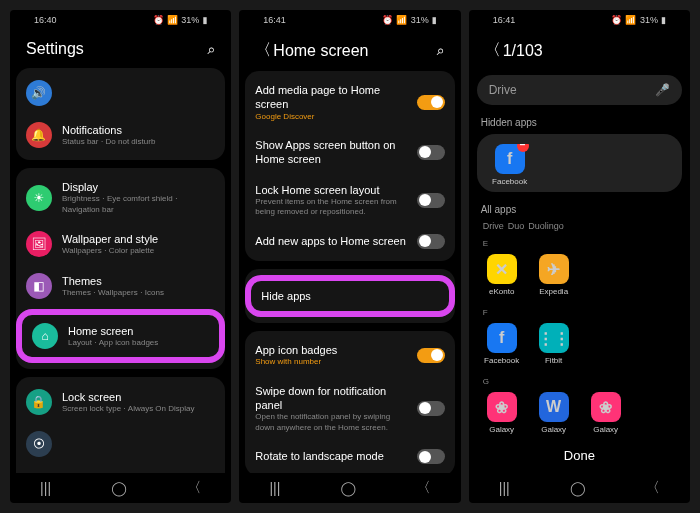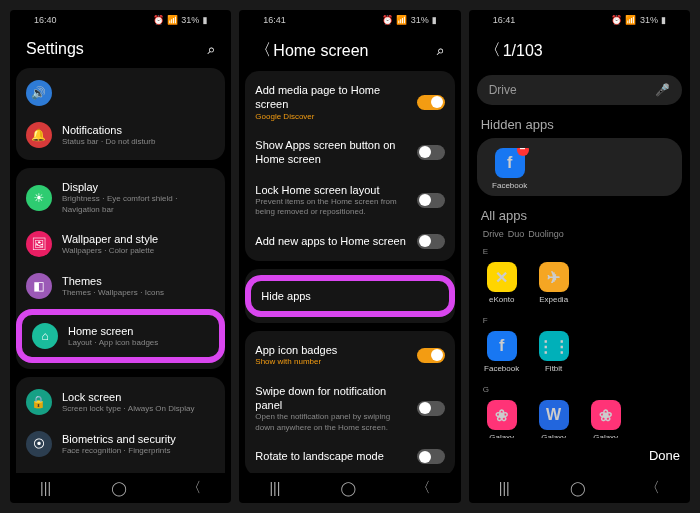--- a/index.html
+++ b/index.html
@@ -108,21 +108,21 @@
     background: #222;
     border-radius: 18px;
     margin: 4px 8px 8px;
     padding: 8px 12px;
     display: flex;
     align-items: center;
     color: #999;
     font-size: 12px;
   }
   .search-box span:first-child { flex: 1; }
-  .section-label { font-size: 13px; color: #aaa; padding: 4px 12px; }
+  .section-label { font-size: 10px; color: #aaa; padding: 4px 12px; }
   .app-row {
     background: #222;
     border-radius: 18px;
     margin: 2px 8px 8px;
     padding: 10px 8px 6px;
     display: flex;
     gap: 4px;
   }
   .app-cell {
     width: 50px;
@@ -156,21 +156,21 @@
     line-height: 10px;
   }
   .category-header { font-size: 8px; color: #888; padding: 2px 14px; }
   .app-grid {
     display: flex;
     flex-wrap: wrap;
     padding: 4px 8px;
     gap: 2px;
   }
   .app-grid .app-cell { margin-bottom: 6px; }
-  .done-btn { text-align: right; padding: 10px; font-size: 13px; color: #fff; }
+  .done-btn { text-align: center; padding: 10px; font-size: 13px; color: #fff; }
   .crumb-row { display: flex; gap: 4px; font-size: 9px; color: #888; padding: 2px 14px 6px; }
 </style>
 </head>
 <body>
 
 <div class="phone">
   <div class="status-bar">
     <span>16:40</span>
     <div class="status-right">
       <span>⏰</span>
@@ -229,24 +229,20 @@
       <div class="section">
         <div class="item">
           <div class="icon-circle" style="background:#16a085">🔒</div>
           <div class="item-text">
             <div class="item-title">Lock screen</div>
             <div class="item-sub">Screen lock type · Always On Display</div>
           </div>
         </div>
         <div class="item">
           <div class="icon-circle" style="background:#2c3e50">⦿</div>
-          <div class="item-text">
-            <div class="item-title">Biometrics and security</div>
-            <div class="item-sub">Face recognition · Fingerprints</div>
-          </div>
         </div>
         <div class="item">
           <div class="icon-circle" style="background:#3498db">🛡</div>
           <div class="item-text">
             <div class="item-title">Privacy</div>
           </div>
         </div>
       </div>
     </div>
   <div class="nav-bar">

